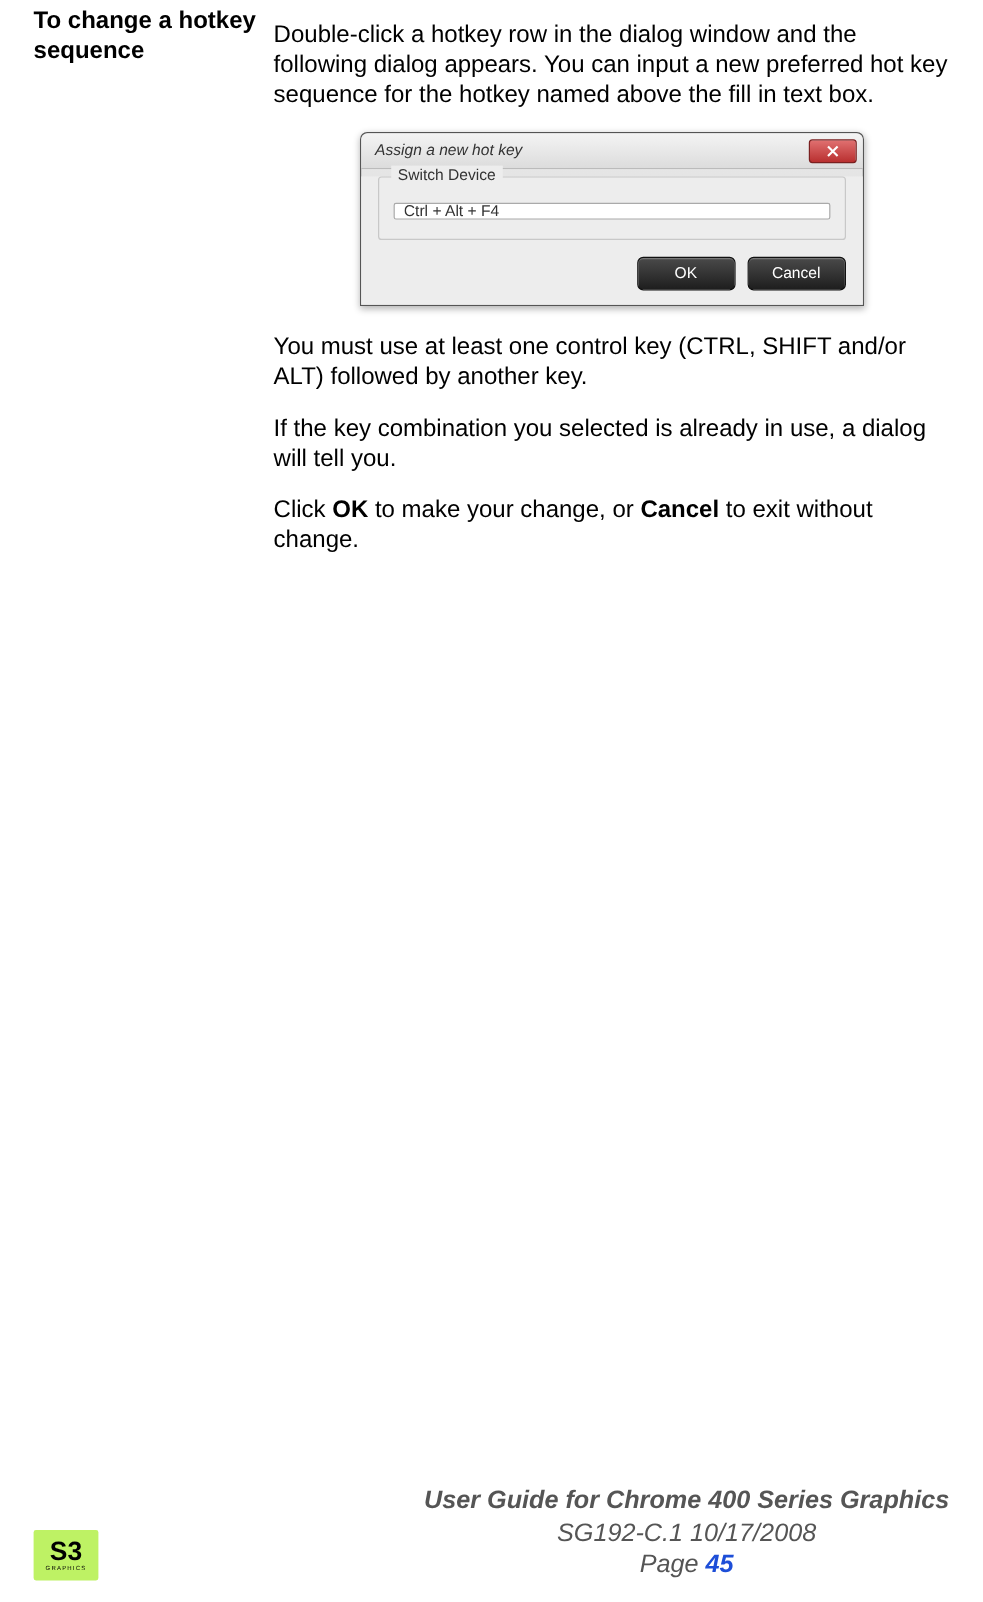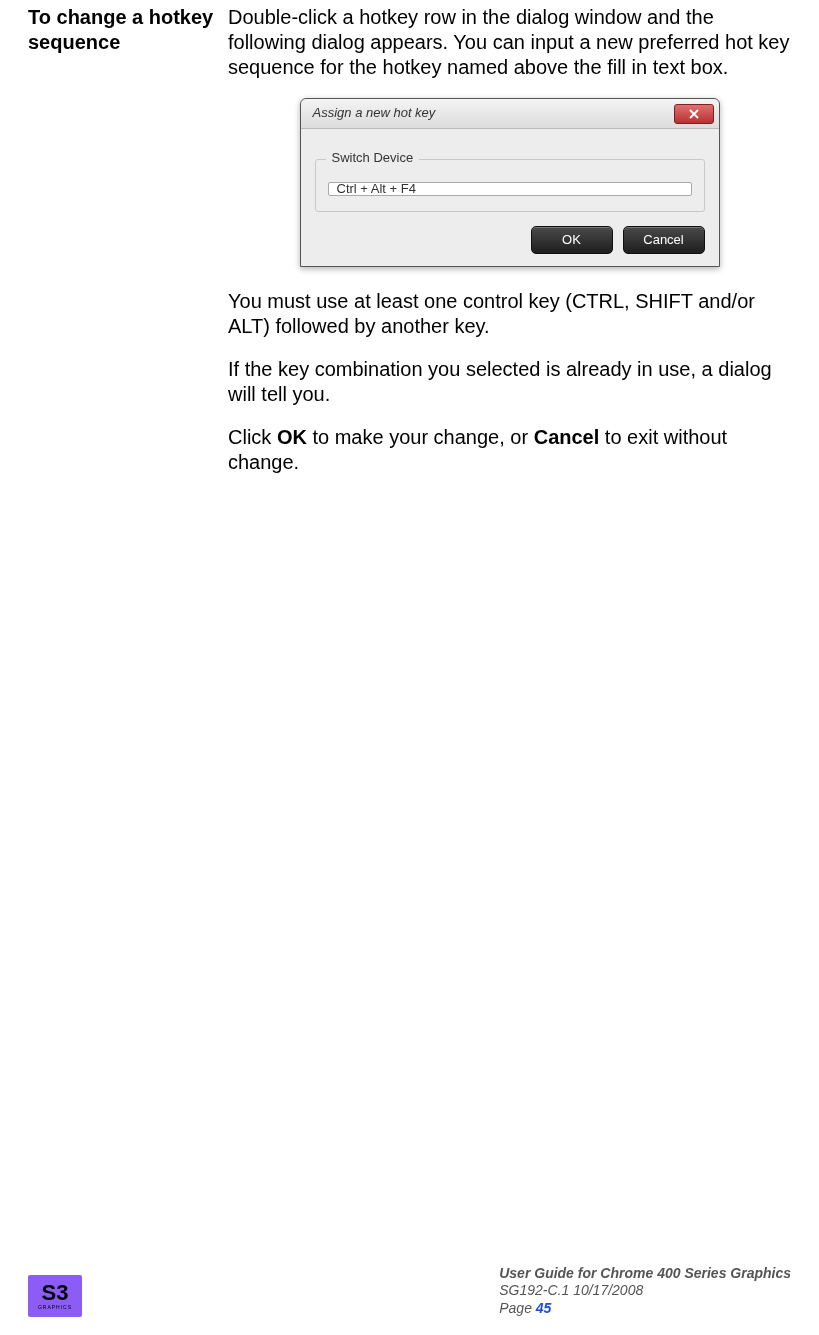--- a/index.html
+++ b/index.html
@@ -24,20 +24,21 @@
       font-size: 20px;
       line-height: 1.25;
     }
     .section-heading {
       font-weight: bold;
       font-size: 20px;
       line-height: 1.25;
     }
     .para {
       margin-bottom: 18px;
+      margin-top: 12px;
     }
     .dialog-figure {
       display: flex;
       justify-content: center;
       margin: 15px 0 22px 0;
     }
     .dialog {
       width: 420px;
       border: 1px solid #555;
       border-radius: 6px 6px 0 0;
@@ -66,21 +67,21 @@
       border-radius: 3px;
       background: linear-gradient(#e07070, #b93030);
       border: 1px solid #7a2020;
       display: flex;
       align-items: center;
       justify-content: center;
       color: #fff;
     }
     .close-btn svg { width: 10px; height: 10px; }
     .dialog-body {
-      padding: 24px 14px 12px 14px;
+      padding: 0 14px 12px 14px;
       background: #ededed;
     }
     .group {
       border: 1px solid #c8c8c8;
       border-radius: 3px;
       padding: 14px 12px 12px 12px;
       background: #ededed;
       position: relative;
       margin-top: 6px;
     }
@@ -130,43 +131,43 @@
       left: 0;
       right: 0;
       padding: 0 28px;
       display: flex;
       align-items: flex-end;
       justify-content: space-between;
     }
     .logo {
       width: 54px;
       height: 42px;
-      background: #8b5cf6;
+      background: #bef264;
       display: flex;
       flex-direction: column;
       align-items: center;
       justify-content: center;
       border-radius: 2px;
     }
     .logo-main {
       font-weight: 900;
       font-size: 22px;
       color: #000;
       line-height: 1;
       font-family: Arial Black, Arial, sans-serif;
     }
     .logo-sub {
       font-size: 5px;
       letter-spacing: 1px;
       color: #000;
     }
     .footer-text {
-      text-align: left;
+      text-align: center;
       font-style: italic;
-      font-size: 14px;
+      font-size: 21px;
       color: #555;
       line-height: 1.25;
     }
     .footer-text .pg-label { font-style: italic; }
     .footer-text .pg-num { font-weight: bold; font-style: italic; color:#1d4ed8; }
   </style>
 </head>
 <body>
 
 <div class="page">

